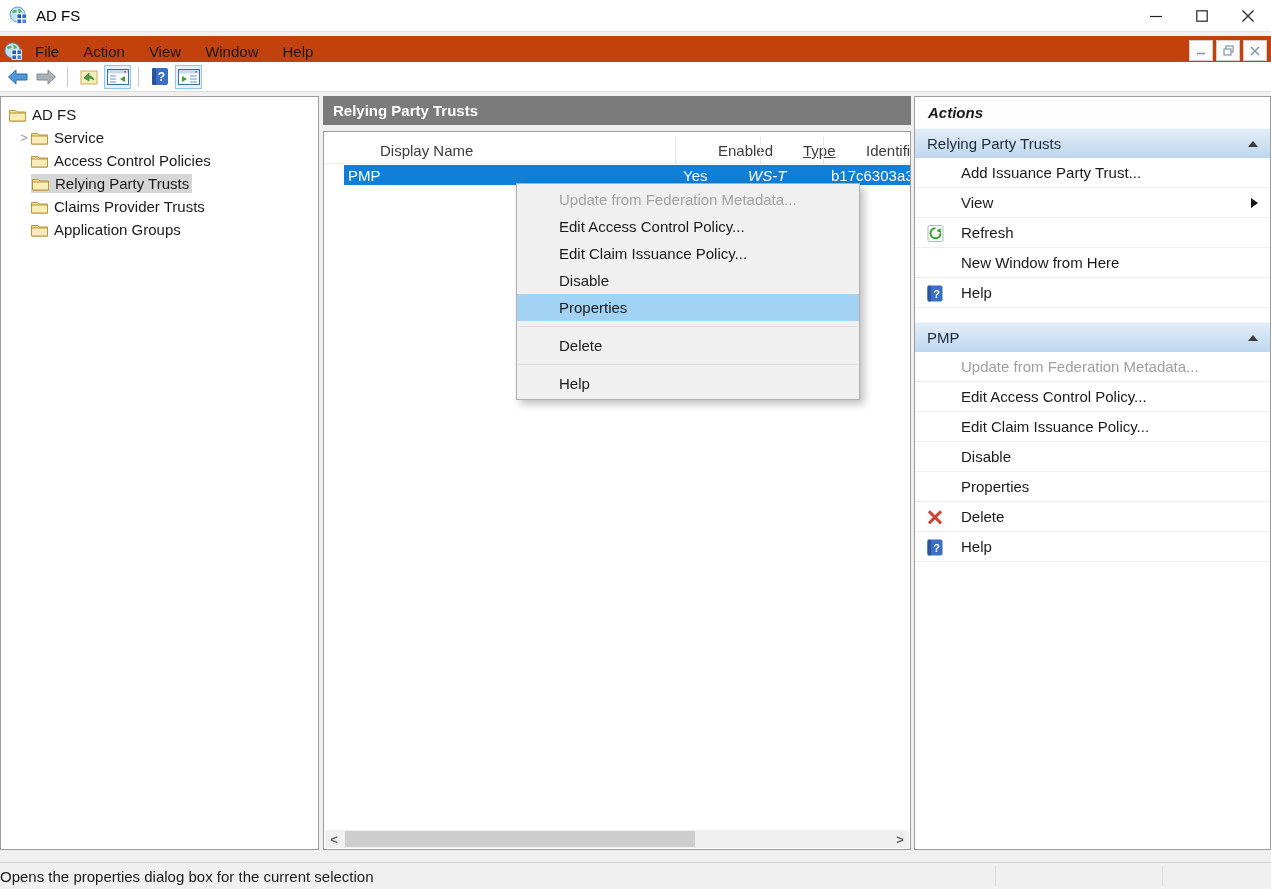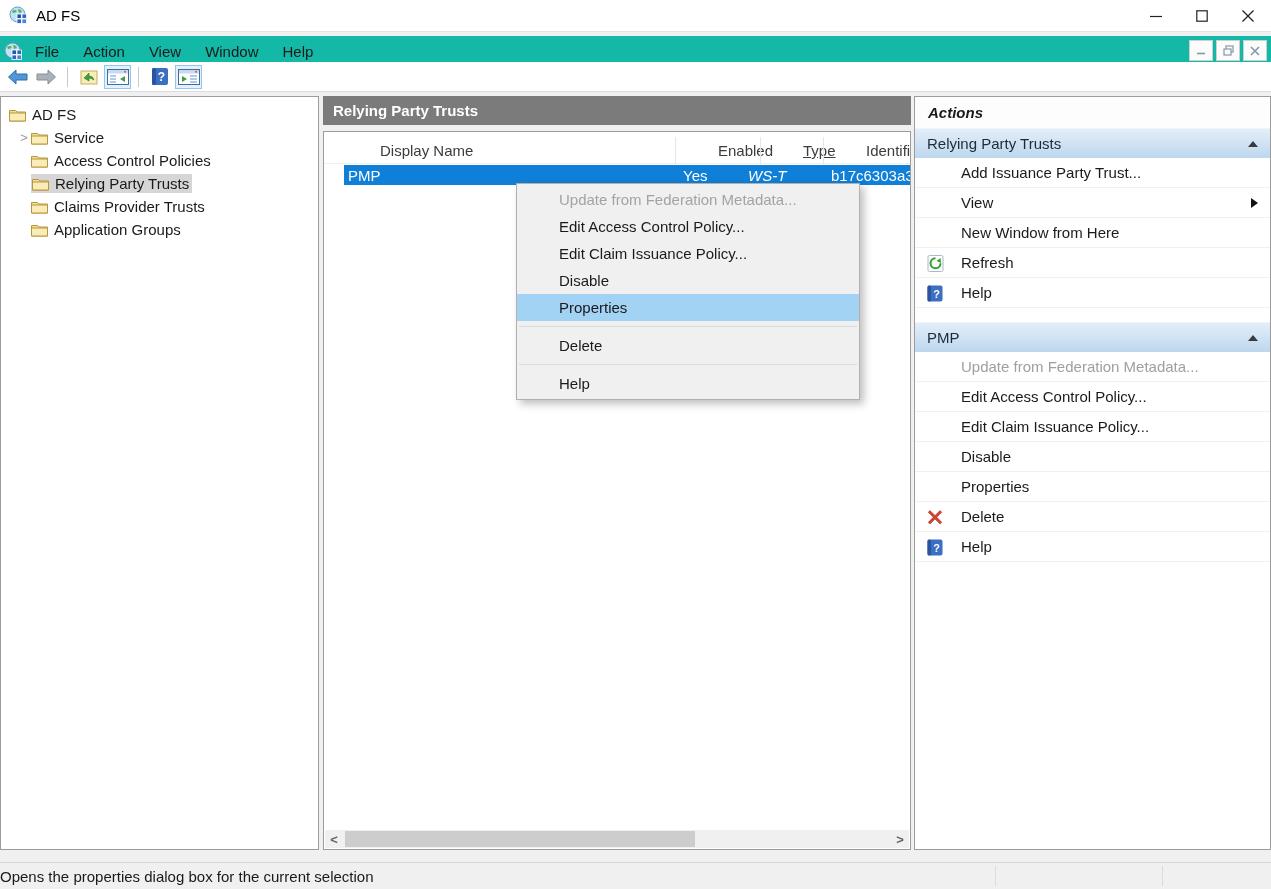--- a/index.html
+++ b/index.html
@@ -8,21 +8,21 @@
   .win { position:relative; width:1271px; height:889px; background:#f0f0f0; }
 
   
   .titlebar { position:absolute; top:0; left:0; right:0; height:32px; background:#ffffff; border-bottom:1px solid #e3e3e3; display:flex; align-items:center; }
   .titlebar .app-icon { margin-left:9px; width:19px; height:19px; }
   .titlebar .title-text { margin-left:8px; font-size:15px; color:#000; }
   .win-btns { position:absolute; right:0; top:0; height:32px; display:flex; }
   .win-btn { width:46px; height:32px; display:flex; align-items:center; justify-content:center; }
 
   
-  .menubar { position:absolute; top:36px; left:0; right:0; height:30px; background:#14b8a6; display:flex; align-items:center; }
+  .menubar { position:absolute; top:36px; left:0; right:0; height:30px; background:#c2410c; display:flex; align-items:center; }
   .menubar .app-icon-sm { margin-left:4px; width:19px; height:19px; }
   .menu-item { padding:5px 12px; color:#1a1a1a; cursor:default; }
   .mmc-btns { position:absolute; right:4px; top:4px; display:flex; gap:3px; }
   .mmcbtn { width:24px; height:21px; border:1px solid #cfcfcf; background:#fbfbfb; display:flex; align-items:center; justify-content:center; }
 
   
   .toolbar { position:absolute; top:62px; left:0; right:0; height:30px; background:#ffffff; border-bottom:1px solid #dcdcdc; display:flex; align-items:center; }
   .tbtn { width:27px; height:24px; display:flex; align-items:center; justify-content:center; margin:0 1px; }
   .tbtn.toggled { background:#e2f1fc; border:1px solid #97c5e9; }
   .tsep { width:1px; height:20px; background:#c9c9c9; margin:0 6px; }
@@ -288,31 +288,31 @@
         <span class="collapse"></span>
       </div>
       <div class="ap-item">
         <span>Add Issuance Party Trust...</span>
       </div>
       <div class="ap-item">
         <span>View</span>
         <span class="submenu-arrow"></span>
       </div>
       <div class="ap-item">
-        <span>New Window from Here</span>
-      </div>
-      <div class="ap-item">
         <span class="ap-icon">
           <svg width="17" height="17" viewBox="0 0 17 17">
             <rect x="1" y="0.5" width="15" height="16" rx="1.5" fill="#ffffff" stroke="#a9b8c6"></rect>
             <path d="M8.5 3.2 A5 5 0 1 0 13.5 8.2" fill="none" stroke="#33a02c" stroke-width="2"></path>
             <path d="M13.5 3 L14 8 L9.5 6 Z" fill="#33a02c"></path>
           </svg>
         </span>
         <span>Refresh</span>
+      </div>
+      <div class="ap-item">
+        <span>New Window from Here</span>
       </div>
       <div class="ap-item">
         <span class="ap-icon">
           <svg width="16" height="17" viewBox="0 0 16 17">
             <rect x="0.5" y="0.5" width="15" height="16" rx="2" fill="#3b6fc4"></rect>
             <rect x="0.5" y="0.5" width="3.5" height="16" rx="1.5" fill="#2a549c"></rect>
             <text x="9.5" y="13" font-size="11" font-weight="bold" fill="#ffffff" text-anchor="middle" font-family="Liberation Sans, sans-serif">?</text>
           </svg>
         </span>
         <span>Help</span>

